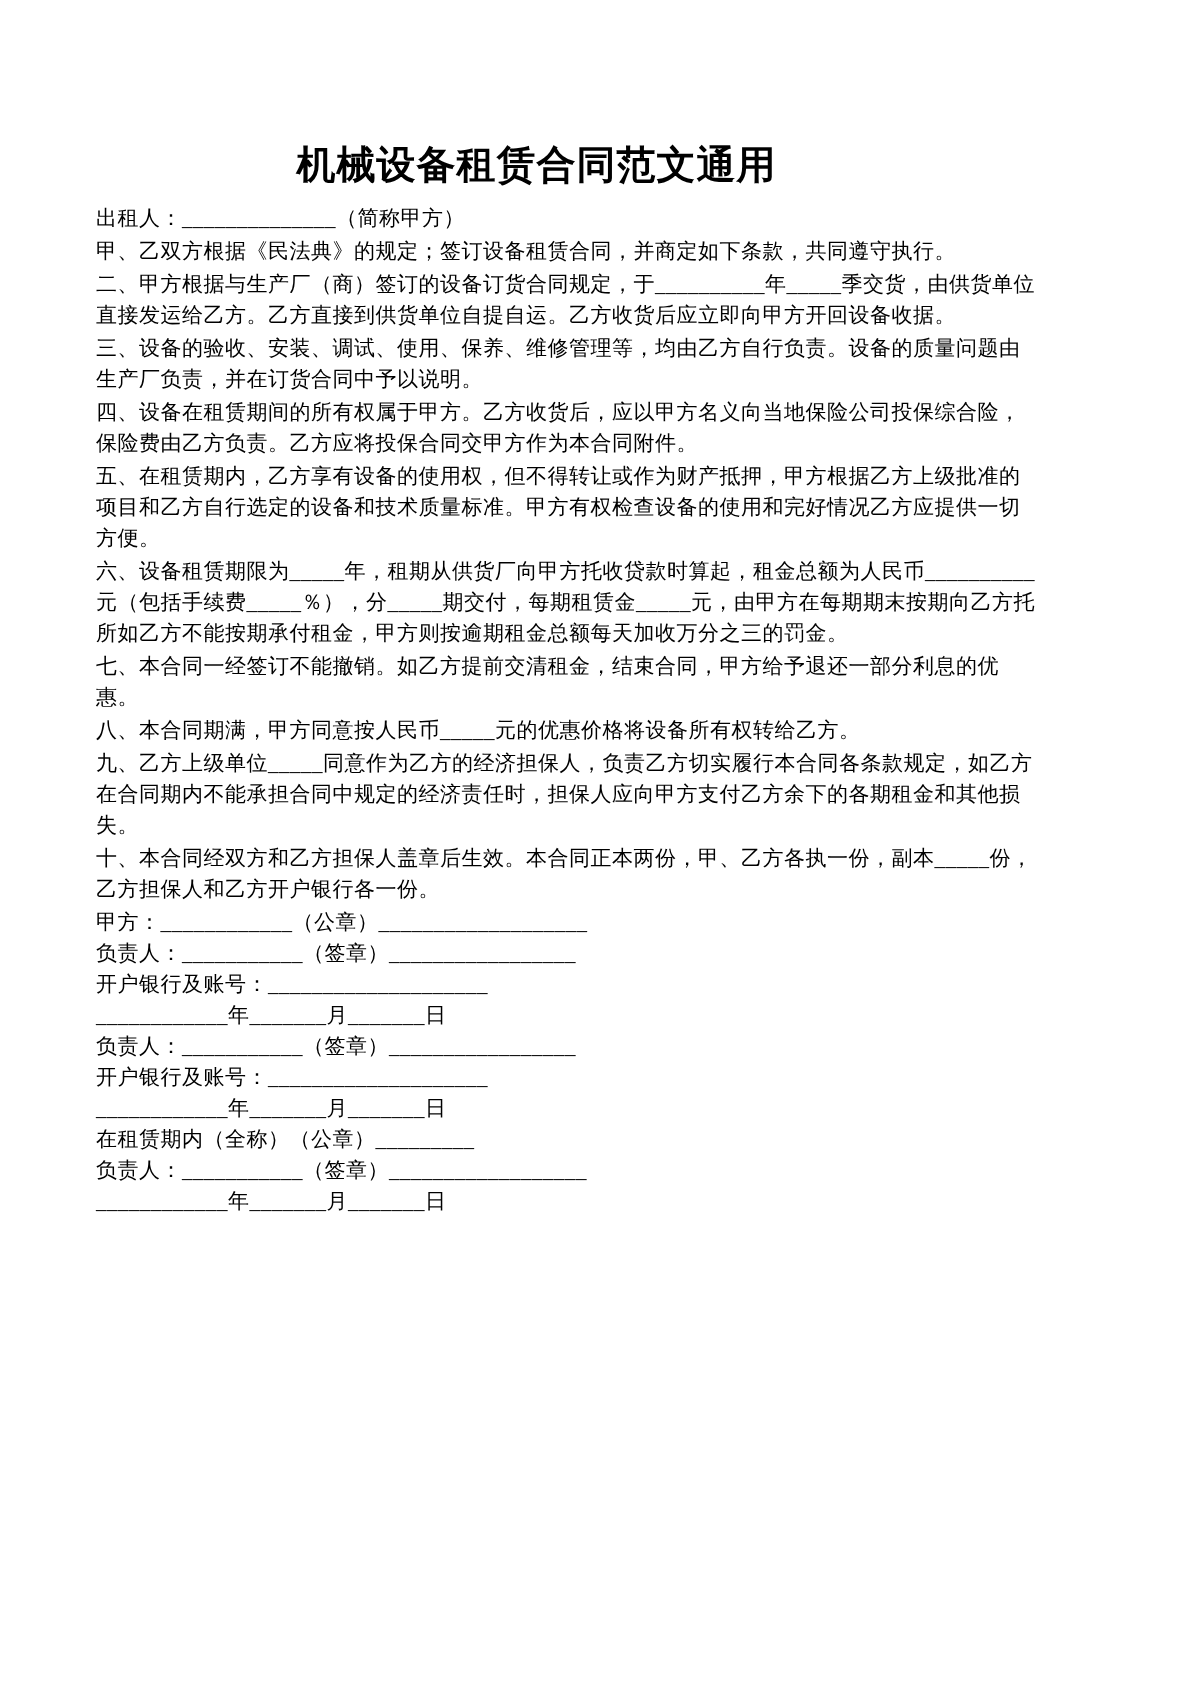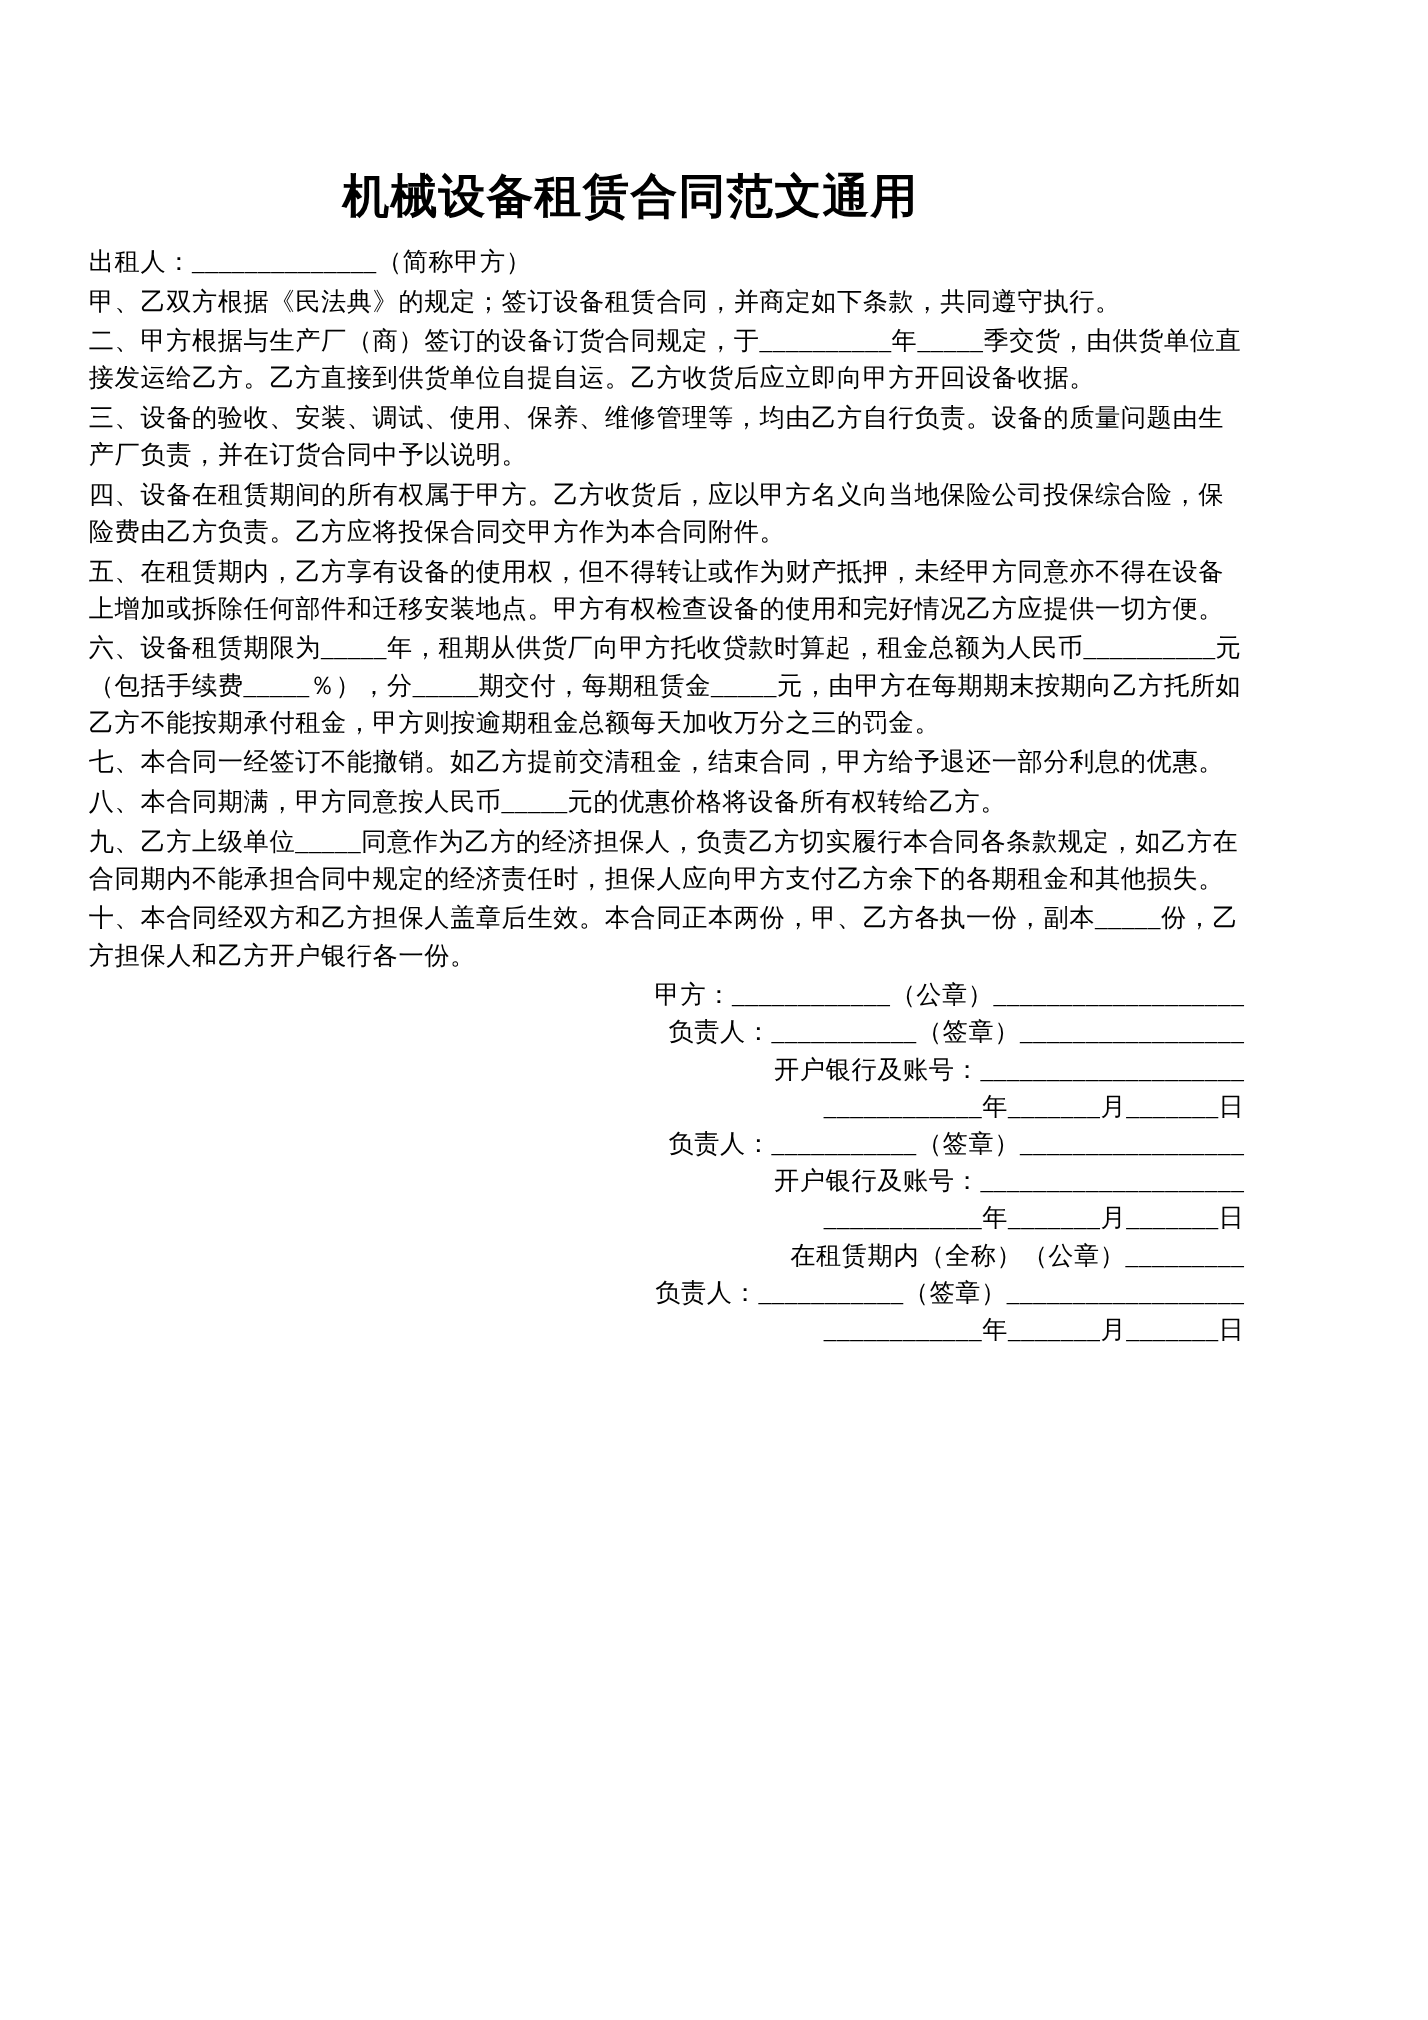--- a/index.html
+++ b/index.html
@@ -11,21 +11,21 @@
     width: 1190px;
     height: 1683px;
     font-family: "Liberation Serif", "DejaVu Serif", serif;
     color: #000000;
     overflow: hidden;
   }
   .page {
     box-sizing: border-box;
     width: 1190px;
     height: 1683px;
-    padding: 140px 153px 0 74px;
+    padding: 140px 153px 0 96px;
     background: #ffffff;
   }
   .doc-title {
     font-size: 39px;
     font-weight: 700;
     text-align: center;
     margin: 0 0 14px -60px;
     line-height: 49px;
     letter-spacing: 1px;
     white-space: nowrap;
@@ -33,38 +33,37 @@
   .line {
     font-size: 21px;
     line-height: 31px;
     letter-spacing: 0.5px;
     word-break: break-all;
     margin: 0 0 2px 0;
     text-align: left;
   }
   .sig .line {
     margin-bottom: 0;
-    text-align: right;
   }
 </style>
 </head>
 <body>
 
 <div class="page">
 
   <h1 class="doc-title">机械设备租赁合同范文通用</h1>
 
   <div class="line">出租人：______________（简称甲方）</div>
 
   <div class="line">甲、乙双方根据《民法典》的规定；签订设备租赁合同，并商定如下条款，共同遵守执行。</div>
 
   <div class="line">二、甲方根据与生产厂（商）签订的设备订货合同规定，于__________年_____季交货，由供货单位直接发运给乙方。乙方直接到供货单位自提自运。乙方收货后应立即向甲方开回设备收据。</div>
   <div class="line">三、设备的验收、安装、调试、使用、保养、维修管理等，均由乙方自行负责。设备的质量问题由生产厂负责，并在订货合同中予以说明。</div>
   <div class="line">四、设备在租赁期间的所有权属于甲方。乙方收货后，应以甲方名义向当地保险公司投保综合险，保险费由乙方负责。乙方应将投保合同交甲方作为本合同附件。</div>
-  <div class="line">五、在租赁期内，乙方享有设备的使用权，但不得转让或作为财产抵押，未经甲方同意亦不得在设备上增加或拆除任何部件和迁移安装地点。甲方有权检查设备的使用和完好情况乙方应提供一切方便。</div>
+  <div class="line">五、在租赁期内，乙方享有设备的使用权，但不得转让或作为财产抵押，甲方根据乙方上级批准的项目和乙方自行选定的设备和技术质量标准。甲方有权检查设备的使用和完好情况乙方应提供一切方便。</div>
   <div class="line">六、设备租赁期限为_____年，租期从供货厂向甲方托收贷款时算起，租金总额为人民币__________元（包括手续费_____％），分_____期交付，每期租赁金_____元，由甲方在每期期末按期向乙方托所如乙方不能按期承付租金，甲方则按逾期租金总额每天加收万分之三的罚金。</div>
   <div class="line">七、本合同一经签订不能撤销。如乙方提前交清租金，结束合同，甲方给予退还一部分利息的优惠。</div>
   <div class="line">八、本合同期满，甲方同意按人民币_____元的优惠价格将设备所有权转给乙方。</div>
   <div class="line">九、乙方上级单位_____同意作为乙方的经济担保人，负责乙方切实履行本合同各条款规定，如乙方在合同期内不能承担合同中规定的经济责任时，担保人应向甲方支付乙方余下的各期租金和其他损失。</div>
   <div class="line">十、本合同经双方和乙方担保人盖章后生效。本合同正本两份，甲、乙方各执一份，副本_____份，乙方担保人和乙方开户银行各一份。</div>
 
   <div class="sig">
     <div class="line">甲方：____________（公章）___________________</div>
     <div class="line">负责人：___________（签章）_________________</div>
     <div class="line">开户银行及账号：____________________</div>

